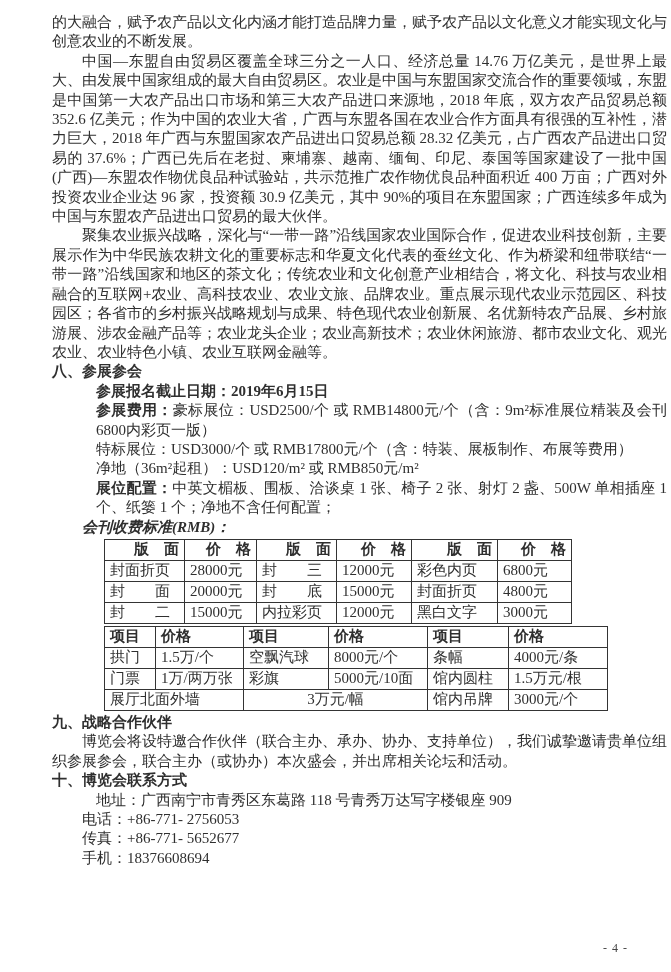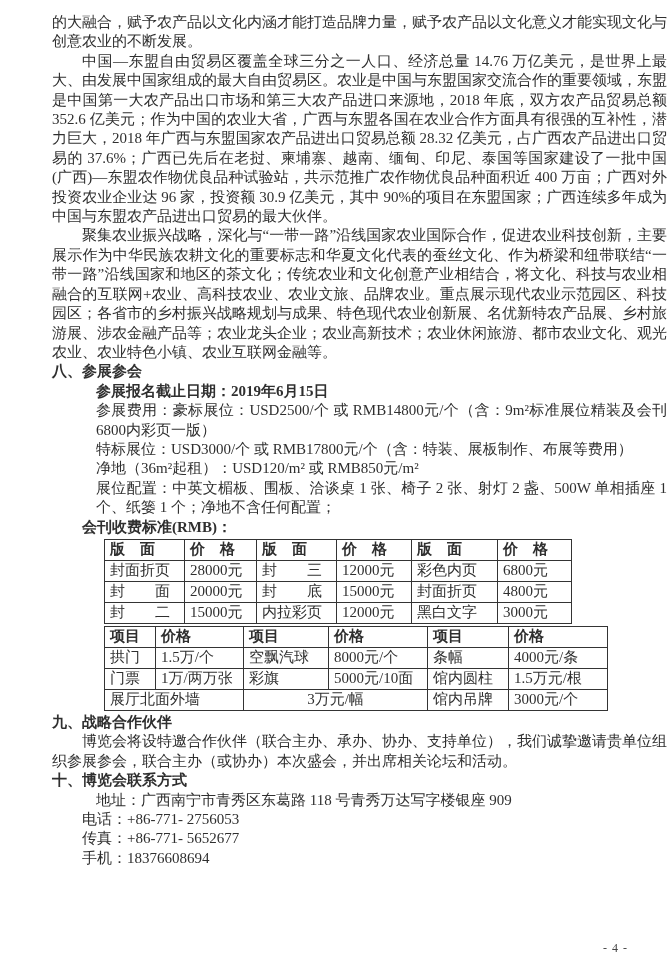--- a/index.html
+++ b/index.html
@@ -9,31 +9,31 @@
     color:#2f2f2f;overflow:hidden;
   }
   .content{
     position:absolute;left:52px;top:13px;width:615px;
     font-size:15px;line-height:19.4px;text-align:justify;
   }
   p{margin:0;padding:0;text-indent:2em;}
   p.noindent{text-indent:0;}
   .heading{font-weight:bold;text-indent:0;}
   .sub{margin-left:44px;text-indent:0;}
-  .caption{font-weight:bold;margin-left:30px;text-indent:0;}
-  b{font-weight:normal;}
+  .caption{font-weight:bold;margin-left:30px;text-indent:0;font-style:italic;}
+  b{font-weight:bold;}
   table{
     border-collapse:collapse;margin:2px 0 2px 52px;
     font-size:15px;line-height:19px;text-align:left;table-layout:fixed;
   }
   td{border:1.4px solid #343434;padding:0 5px;height:20px;overflow:hidden;white-space:nowrap;}
   .t1{width:467px;}
   .t2{width:503px;}
   .hdr{font-weight:bold;}
-  .t1 .hdr{text-align:left;}
+  .t1 .hdr{text-align:right;}
   .center{text-align:center;}
   .contact-row{display:flex;margin-left:30px;text-indent:0;flex-direction:column;}
   .contact-left{width:207px;}
   .pagenum{
     position:absolute;left:603px;top:941px;
     font-size:12px;color:#444;letter-spacing:1px;line-height:14px;
   }
 </style>
 </head>
 <body>

